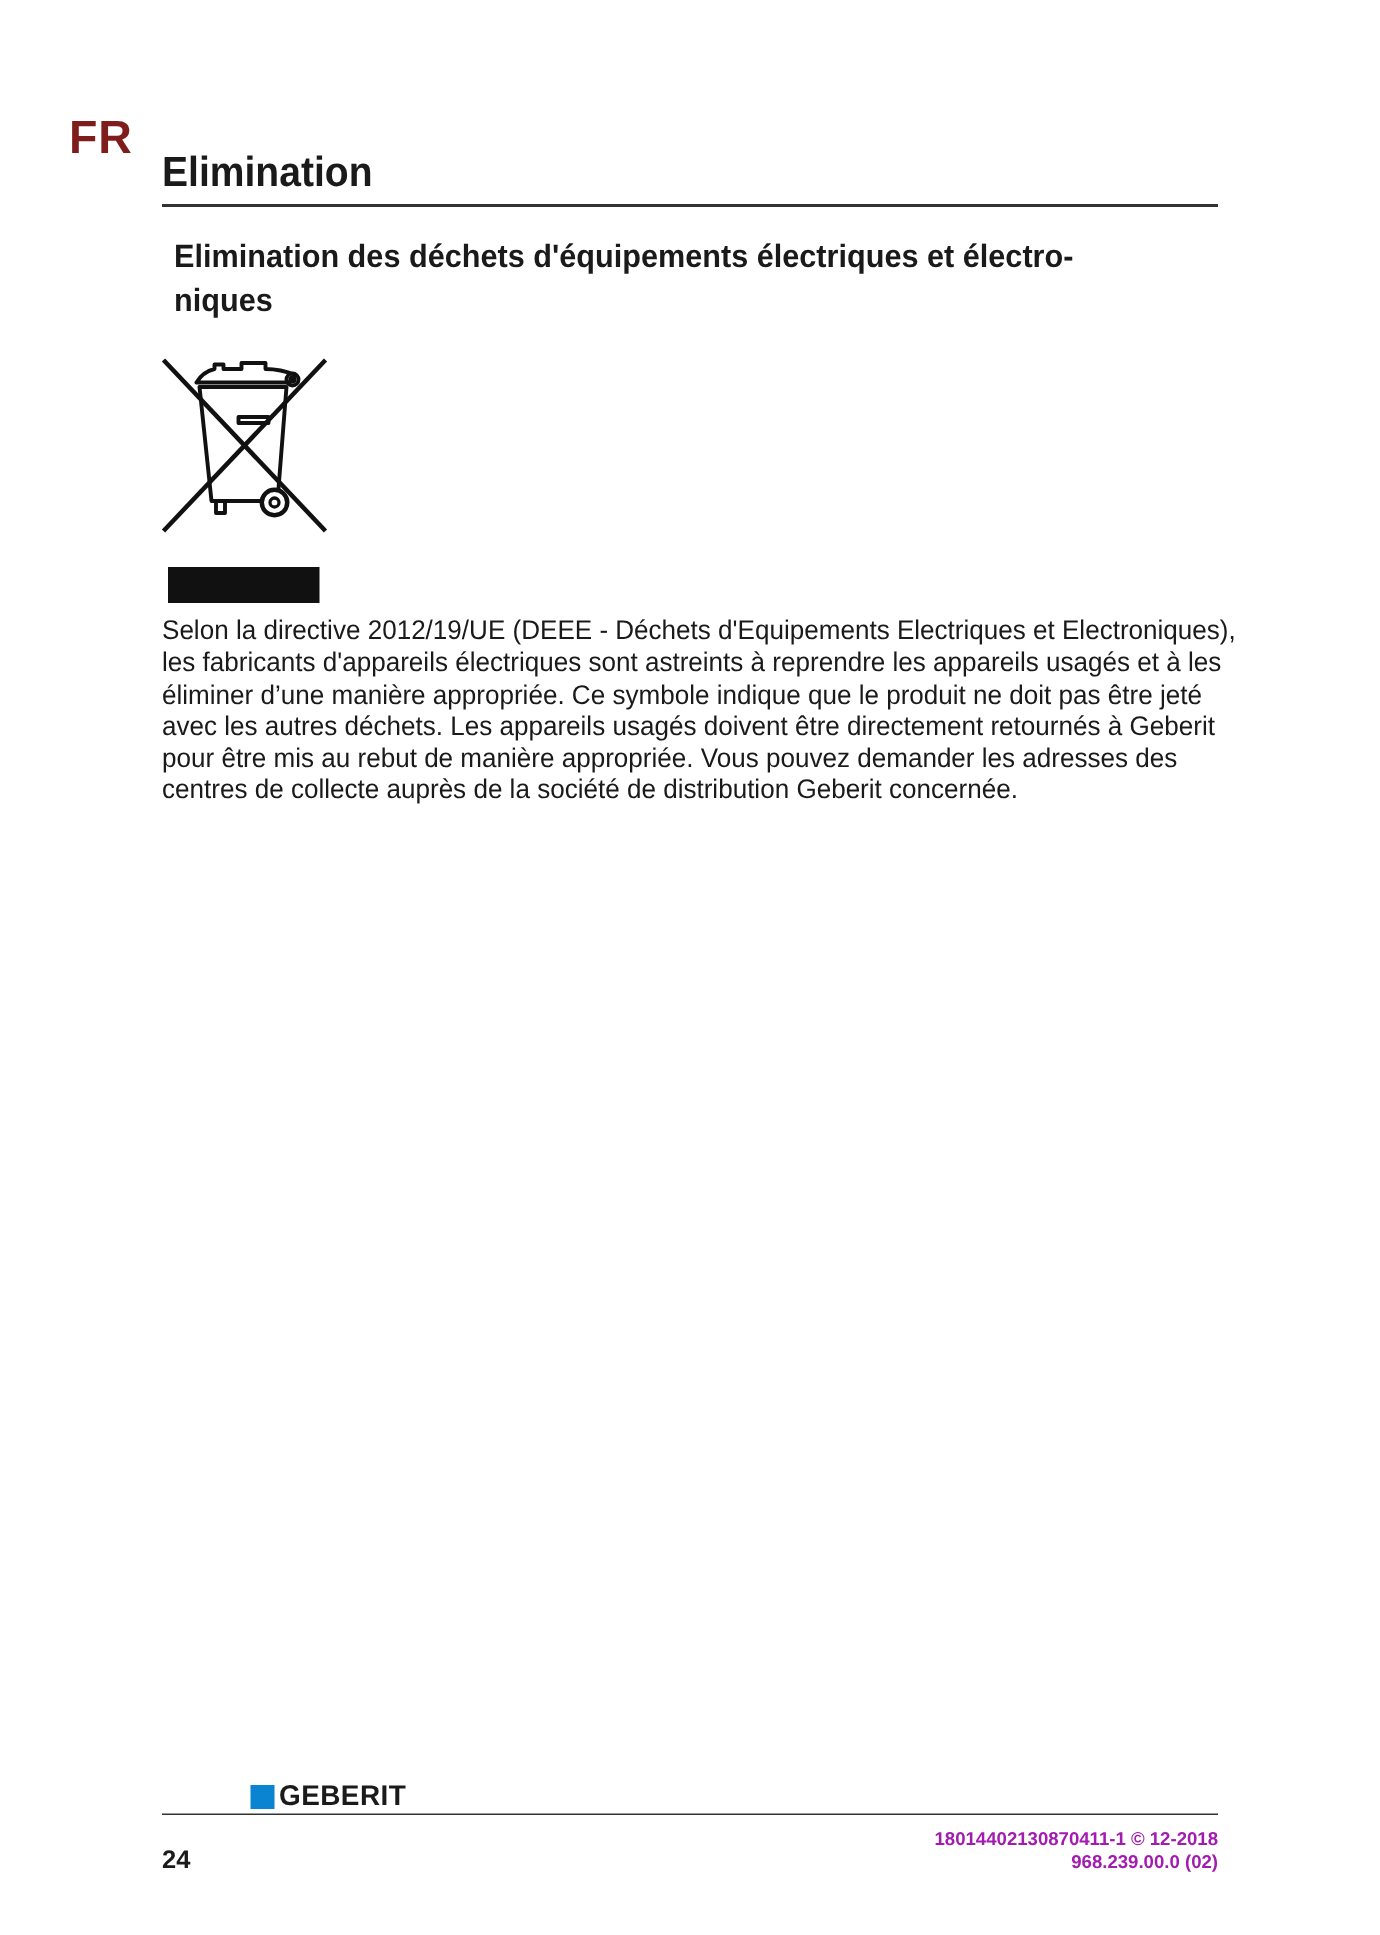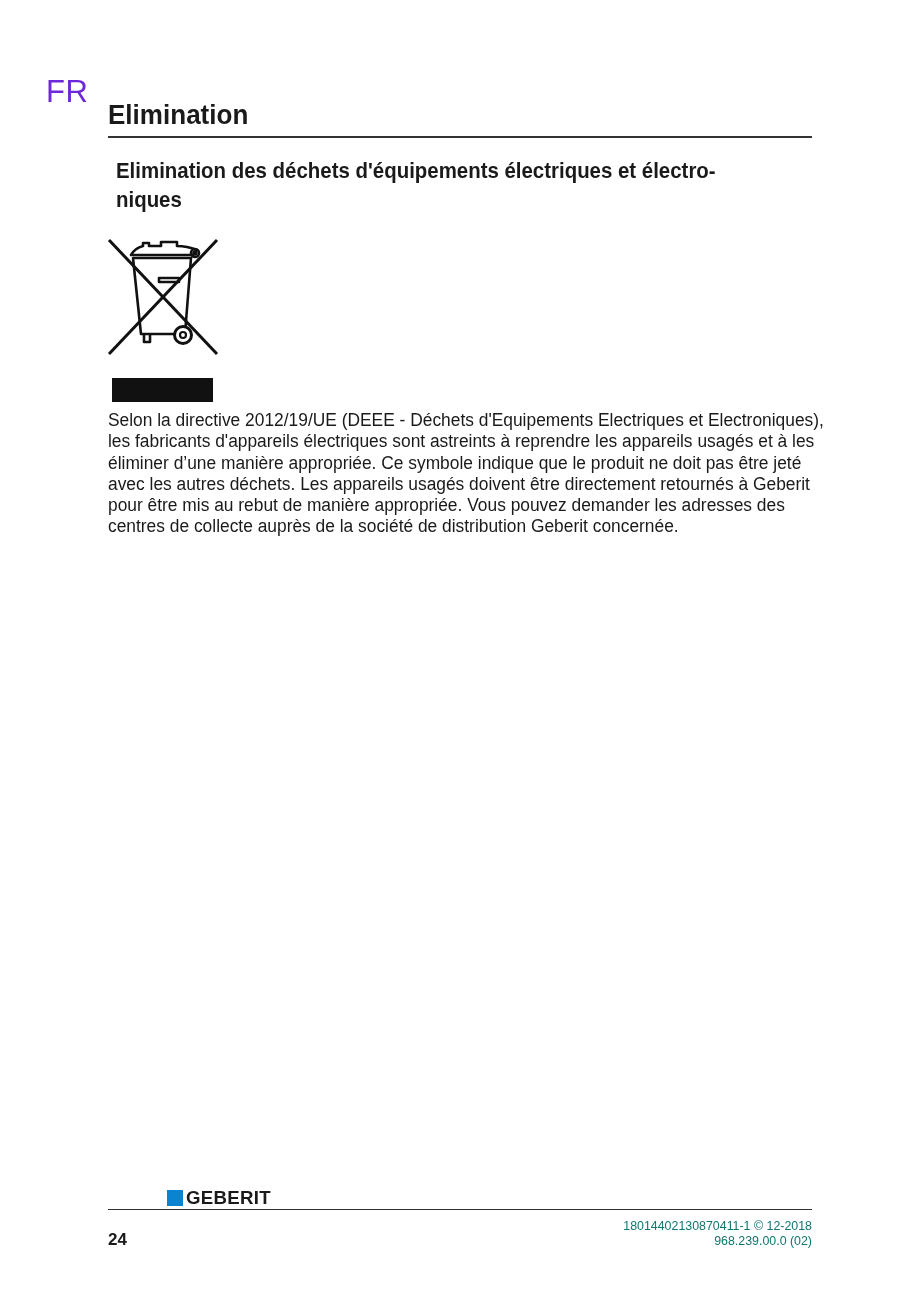--- a/index.html
+++ b/index.html
@@ -2,21 +2,21 @@
 <html><head>
   <meta charset="utf-8">
   <style>
     html, body { margin: 0; padding: 0; background: #ffffff; }
     body {
       width: 920px; height: 1290px; position: relative; overflow: hidden;
       font-family: "Liberation Sans", sans-serif; color: #1a1a1a;
     }
     .lang {
       position: absolute; left: 46px; top: 76px;
-      font-size: 31px; font-weight: 400; letter-spacing: 0.5px; color: #6d28d9;
+      font-size: 31px; font-weight: 700; letter-spacing: 0.5px; color: #7f1d1d;
       line-height: 1;
     }
     .title {
       position: absolute; left: 108px; top: 101px;
       font-size: 28px; font-weight: 700; line-height: 1; margin: 0;
       transform: scaleX(0.93); transform-origin: left;
     }
     .title-rule {
       position: absolute; left: 108px; top: 136px; width: 704px; height: 1.5px;
       background: #333;
@@ -49,21 +49,21 @@
     .logo {
       position: absolute; left: 167px; top: 1188px; display: flex; align-items: center; justify-content: center;
     }
     .logo-square { width: 16px; height: 16px; background: #0a84d0; margin-right: 3px; }
     .logo-text {
       font-size: 19px; font-weight: 700; letter-spacing: 0.3px; line-height: 1;
       color: #1a1a1a; transform: scaleX(0.98); transform-origin: left;
     }
     .doc-ref {
       position: absolute; right: 108px; top: 1219px; text-align: right;
-      font-size: 12.4px; line-height: 15px; color: #0f766e;
+      font-size: 12.4px; line-height: 15px; color: #a21caf; font-weight: bold;
     }
   </style>
 </head>
 <body>
 
 <div class="lang">FR</div>
 
 <h1 class="title">Elimination</h1>
 <div class="title-rule"></div>
 

